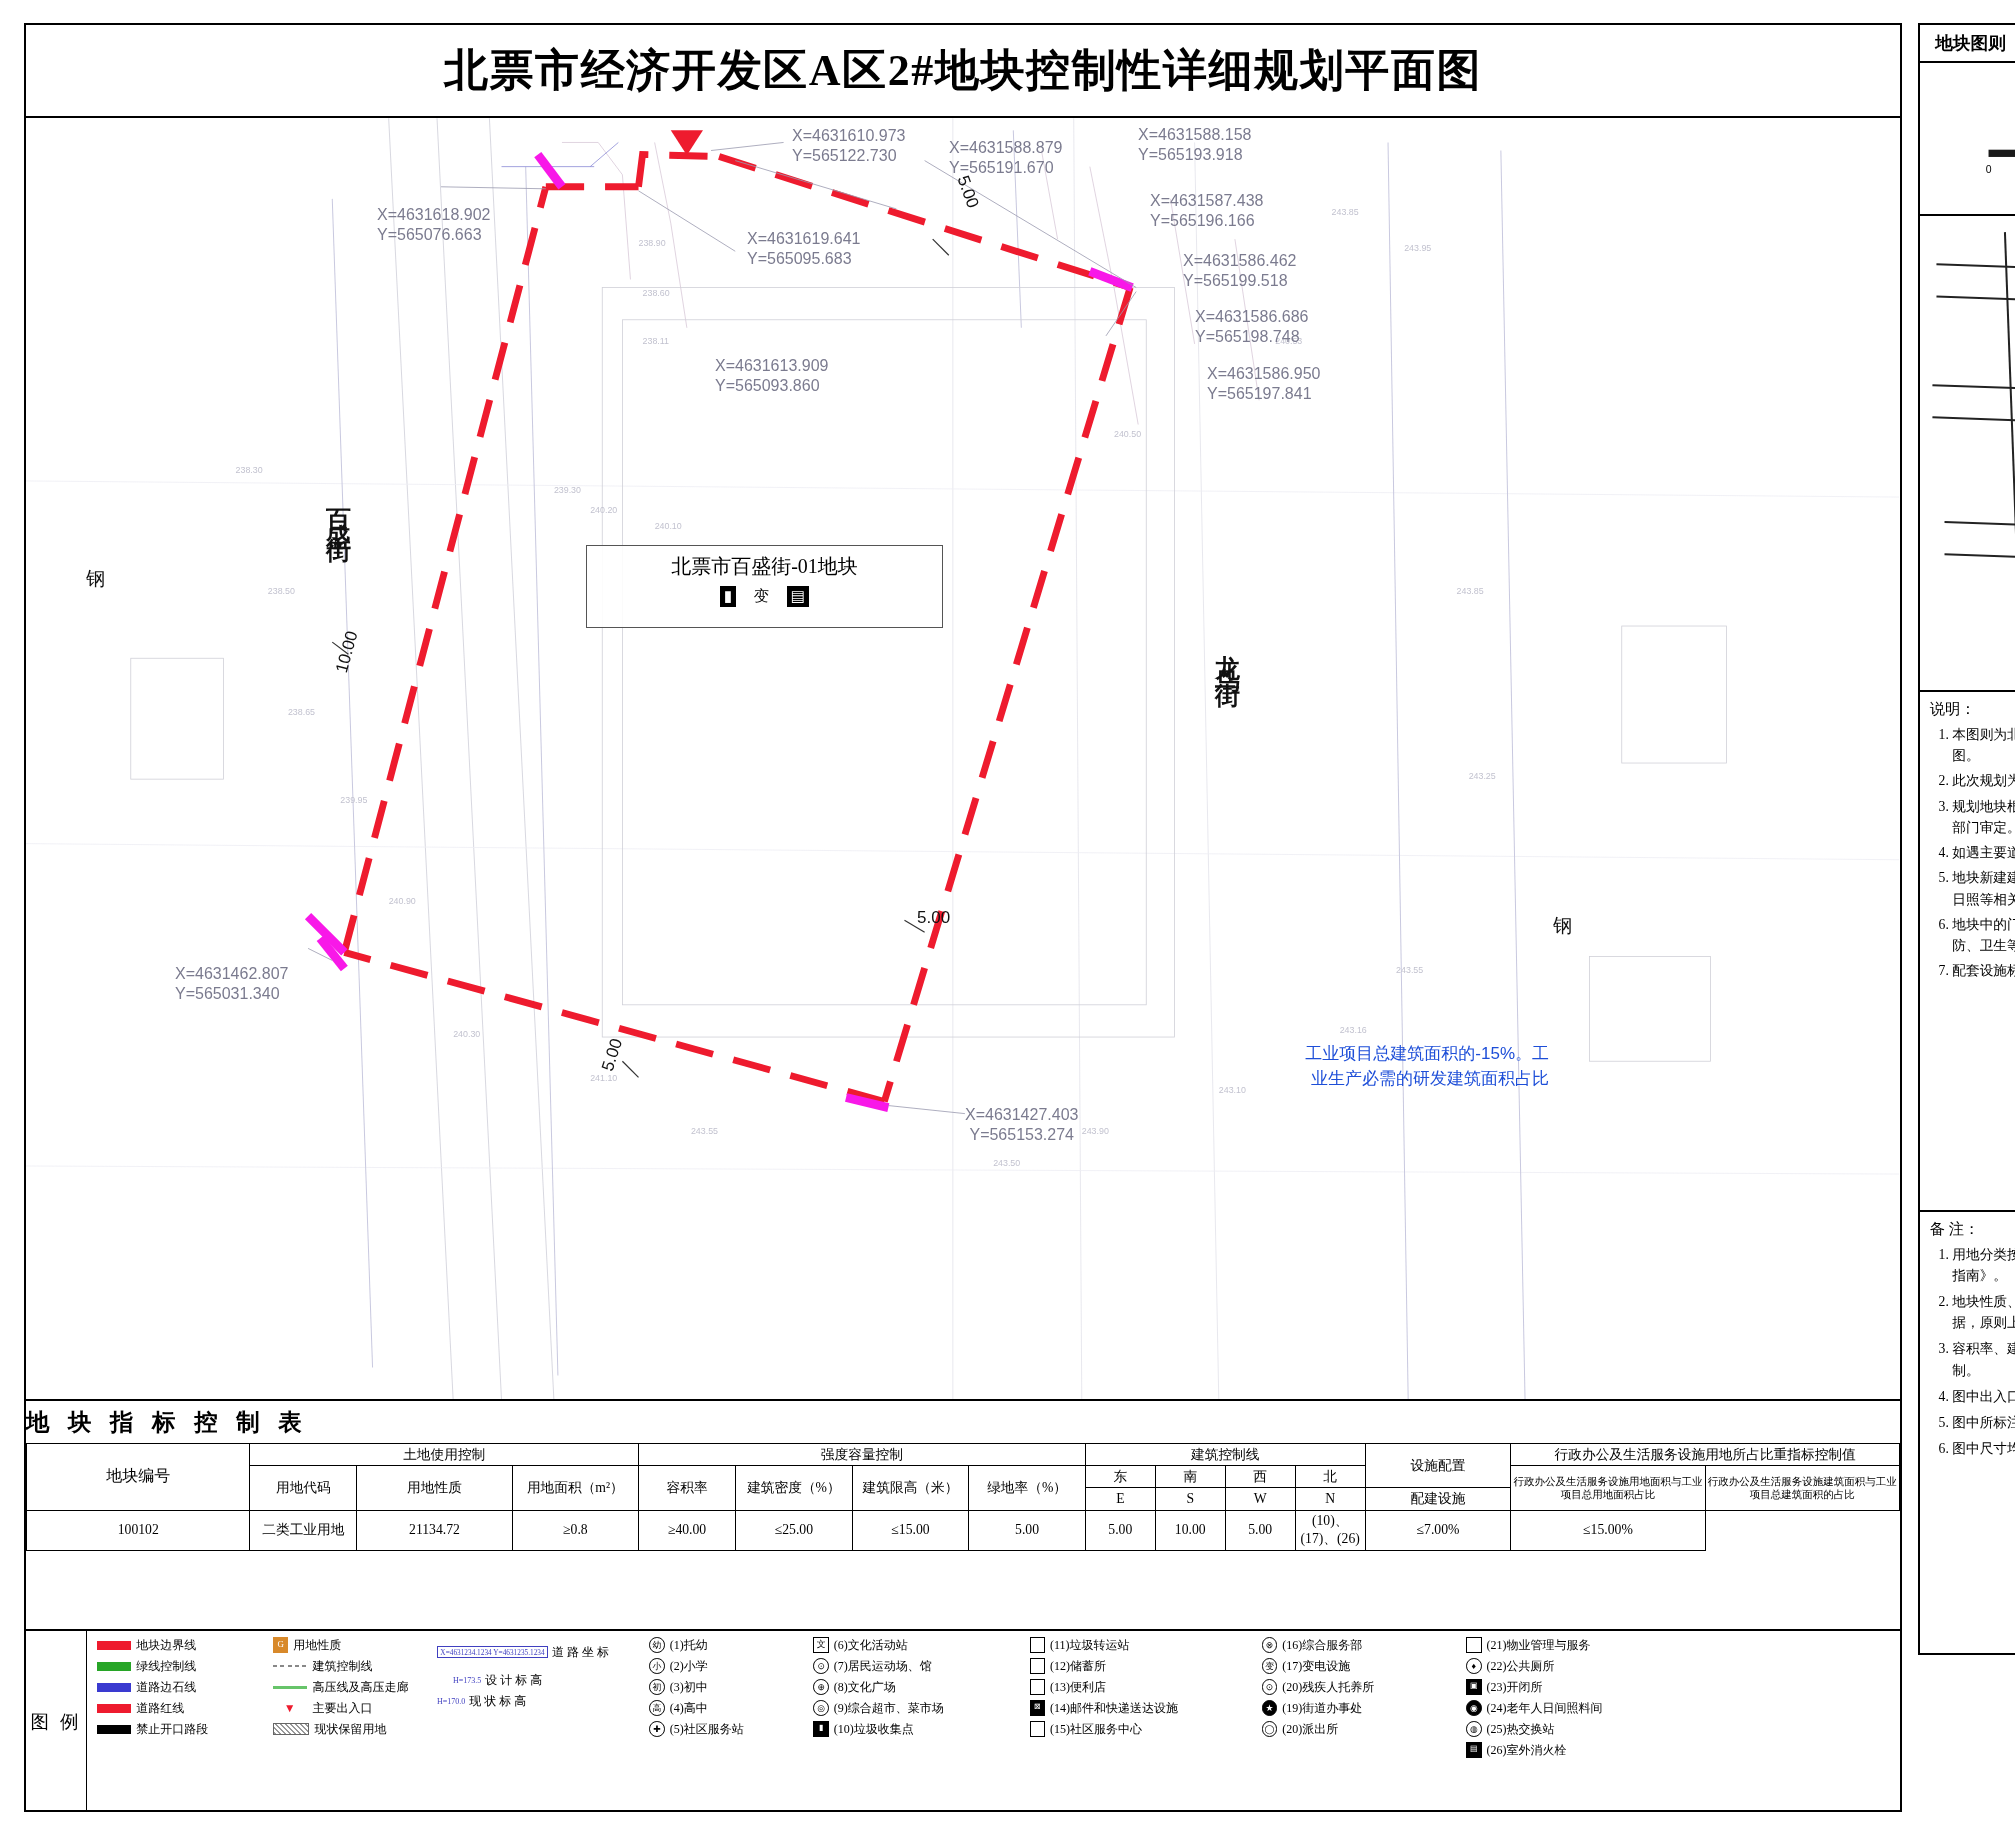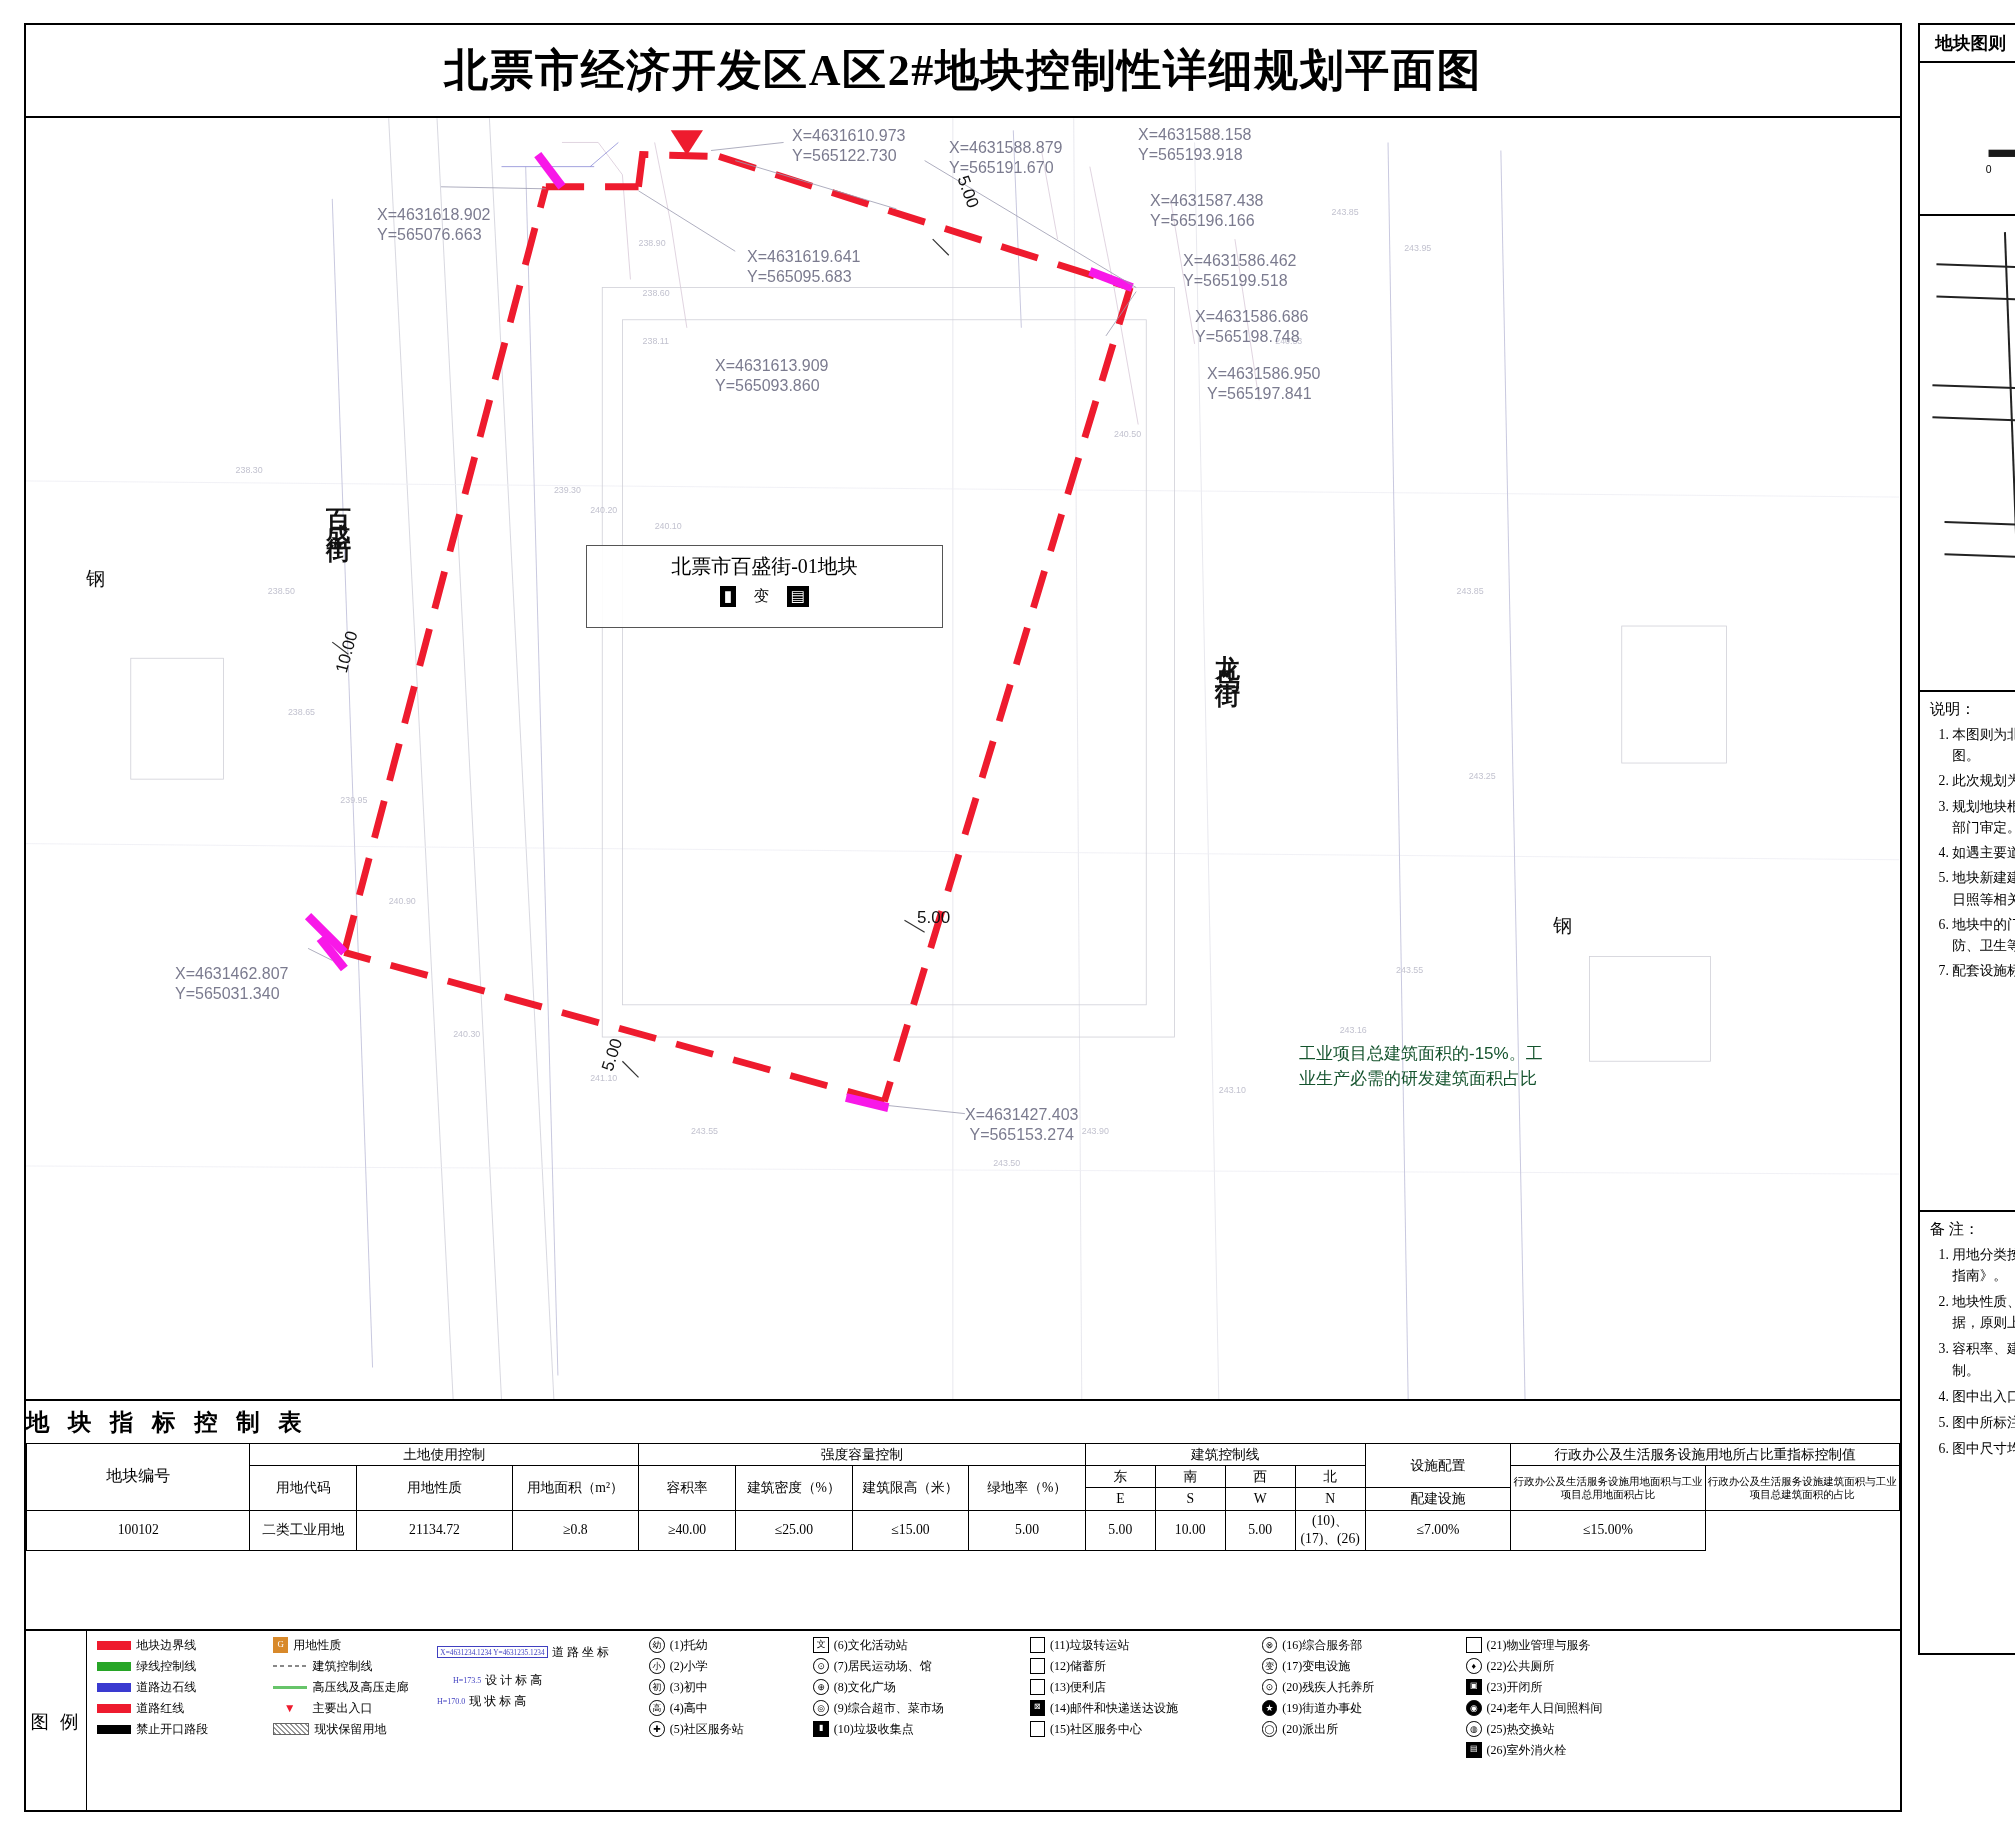--- a/index.html
+++ b/index.html
@@ -21,21 +21,21 @@
   .plainlabel{position:absolute;font-size:19.3px;color:#111;font-family:"Liberation Serif",serif;}
 
   #plotbox{position:absolute;left:560px;top:427px;width:355px;height:81px;border:1.2px solid #555;background:rgba(255,255,255,.88);}
   #plotbox .ttl{text-align:center;font-size:20px;padding-top:7.3px;font-family:"Liberation Serif",serif;}
   #plotbox .icons{display:flex;justify-content:center;gap:17.7px;margin-top:6.4px;}
   #plotbox .icons span{display:inline-block;font-size:15.3px;}
   .blkicon{background:#000;color:#fff;padding:0.8px 4px;}
 
   .dimtext{position:absolute;font-size:17px;color:#111;}
 
-  #note-right{position:absolute;left:1273px;top:923px;width:250px;font-size:17px;line-height:1.5;color:#14532d;}
+  #note-right{position:absolute;left:1273px;top:923px;width:250px;font-size:17px;line-height:1.5;color:#1d4ed8;text-align:right;}
 
   
   #tablewrap{position:absolute;left:0;top:1374px;width:100%;height:230px;border-top:2.4px solid #000;box-sizing:border-box;}
   #tabletitle{text-align:left;font-size:23.4px;font-weight:bold;letter-spacing:6.4px;padding:5.6px 0 4.8px;font-family:"Liberation Serif",serif;}
   table.idx{border-collapse:collapse;width:100%;table-layout:fixed;}
   table.idx td,table.idx th{border:1.2px solid #000;text-align:center;vertical-align:middle;font-size:13.7px;padding:1.6px 0.8px;font-family:"Liberation Serif",serif;}
   table.idx .big{font-size:16px;}
   table.idx .sm{font-size:10.5px;line-height:1.25;}
 
   
@@ -205,21 +205,21 @@
       </div>
       <div class="coordlabel" style="left:1169px;top:189px;">
         <span>X=4631586.686</span><br><span>Y=565198.748</span>
       </div>
       <div class="coordlabel" style="left:1181px;top:246px;">
         <span>X=4631586.950</span><br><span>Y=565197.841</span>
       </div>
       <div class="coordlabel" style="left:351px;top:87px;">
         <span>X=4631618.902</span><br><span>Y=565076.663</span>
       </div>
-      <div class="coordlabel" style="left:721px;top:111px;margin-top:18px;">
+      <div class="coordlabel" style="left:721px;top:111px;">
         <span>X=4631619.641</span><br><span>Y=565095.683</span>
       </div>
       <div class="coordlabel" style="left:689px;top:238px;">
         <span>X=4631613.909</span><br><span>Y=565093.860</span>
       </div>
       <div class="coordlabel" style="left:149px;top:846px;">
         <span>X=4631462.807</span><br><span>Y=565031.340</span>
       </div>
       <div class="coordlabel" style="left:939px;top:987px;text-align:center;">
         <span>X=4631427.403</span><br><span>Y=565153.274</span>

